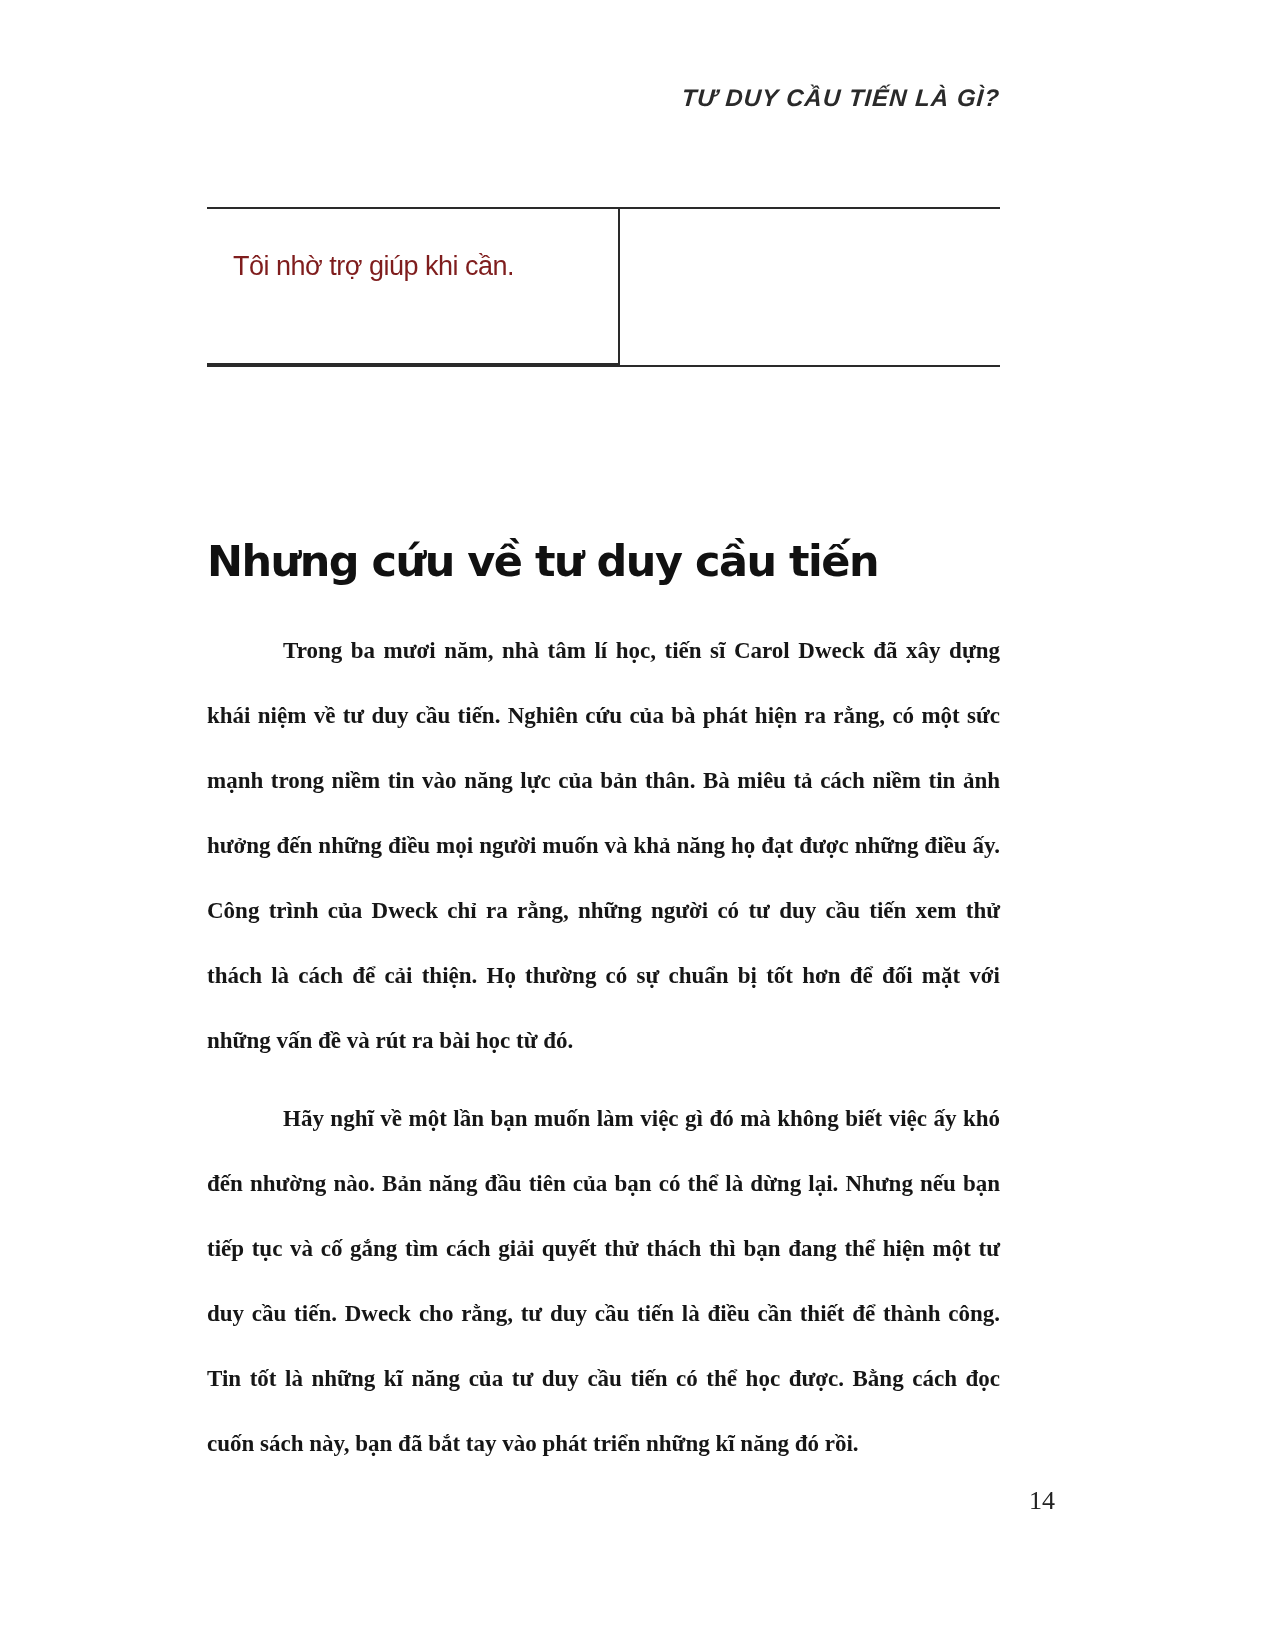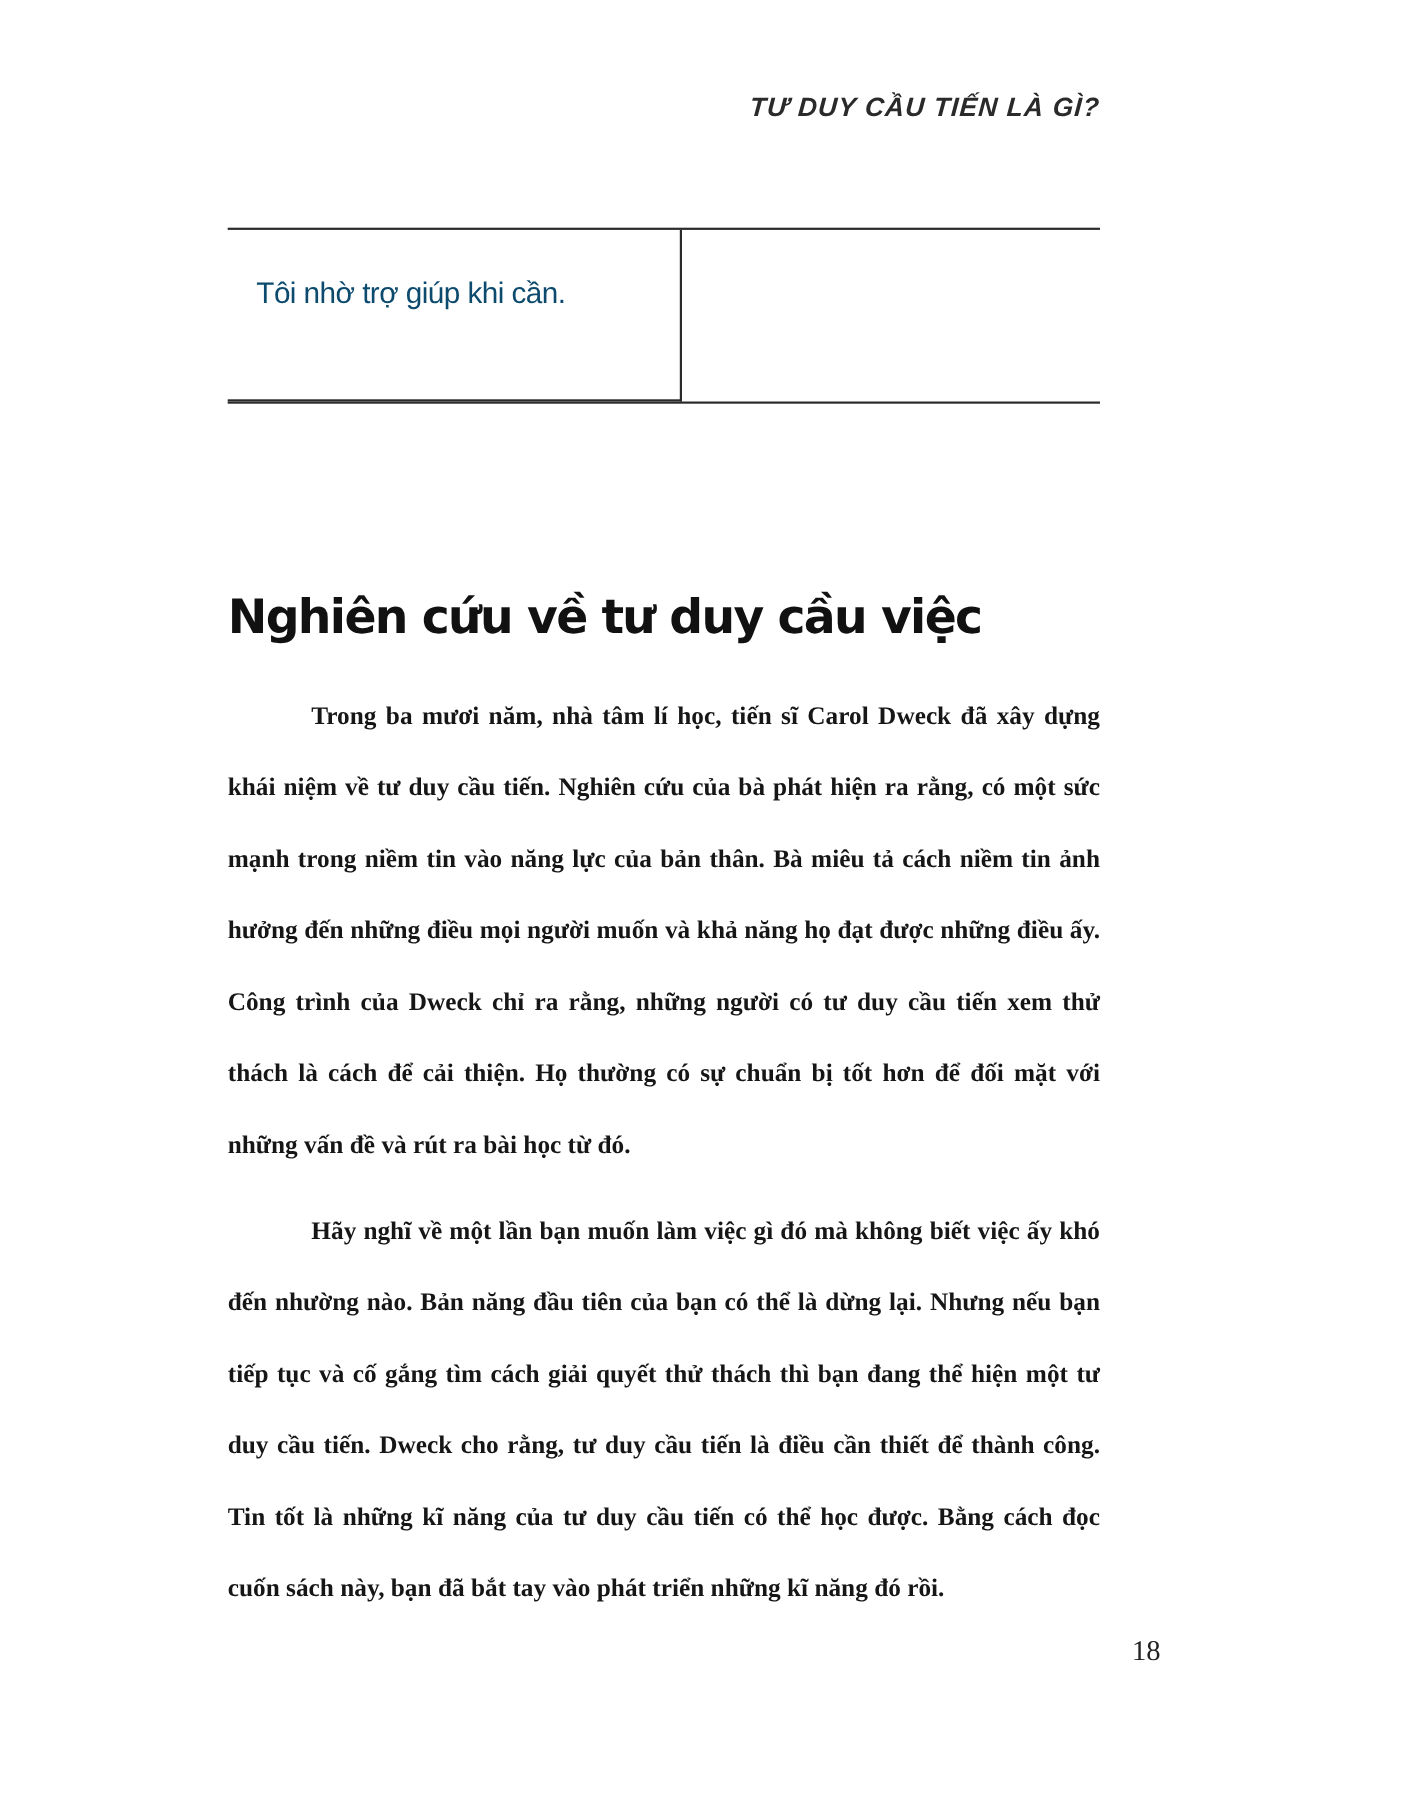--- a/index.html
+++ b/index.html
@@ -39,21 +39,21 @@
     top: 207px;
     left: 207px;
     width: 793px;
     border-top: 2px solid #2a2a2a;
     border-bottom: 2px solid #2a2a2a;
     display: grid;
     grid-template-columns: 413px 380px;
     font-family: "Liberation Sans", sans-serif;
     font-size: 27px;
     letter-spacing: -0.5px;
-    color: #0c4a6e;
+    color: #7f1d1d;
   }
   .mindset-table .cell {
     min-height: 156px;
     box-sizing: border-box;
     padding: 30px 28px 20px 26px;
     line-height: 54px;
     text-align: justify;
   }
   .mindset-table .cell.left-col {
     border-right: 2px solid #2a2a2a;
@@ -110,22 +110,22 @@
 <body>
 
 <div class="page">
 
   <div class="running-header">TƯ DUY CẦU TIẾN LÀ GÌ?</div>
 
   <div class="mindset-table">
     <div class="cell left-col row-0">Tôi nhờ trợ giúp khi cần.</div>
   </div>
 
-  <h1 class="section-heading">Nghiên cứu về tư duy cầu việc</h1>
+  <h1 class="section-heading">Nhưng cứu về tư duy cầu tiến</h1>
 
   <div class="body-copy">
     <p>Trong ba mươi năm, nhà tâm lí học, tiến sĩ Carol Dweck đã xây dựng khái niệm về tư duy cầu tiến. Nghiên cứu của bà phát hiện ra rằng, có một sức mạnh trong niềm tin vào năng lực của bản thân. Bà miêu tả cách niềm tin ảnh hưởng đến những điều mọi người muốn và khả năng họ đạt được những điều ấy. Công trình của Dweck chỉ ra rằng, những người có tư duy cầu tiến xem thử thách là cách để cải thiện. Họ thường có sự chuẩn bị tốt hơn để đối mặt với những vấn đề và rút ra bài học từ đó.</p>
     <p>Hãy nghĩ về một lần bạn muốn làm việc gì đó mà không biết việc ấy khó đến nhường nào. Bản năng đầu tiên của bạn có thể là dừng lại. Nhưng nếu bạn tiếp tục và cố gắng tìm cách giải quyết thử thách thì bạn đang thể hiện một tư duy cầu tiến. Dweck cho rằng, tư duy cầu tiến là điều cần thiết để thành công. Tin tốt là những kĩ năng của tư duy cầu tiến có thể học được. Bằng cách đọc cuốn sách này, bạn đã bắt tay vào phát triển những kĩ năng đó rồi.</p>
   </div>
 
-  <div class="page-number">18</div>
+  <div class="page-number">14</div>
 
 </div>
 
 </body></html>

